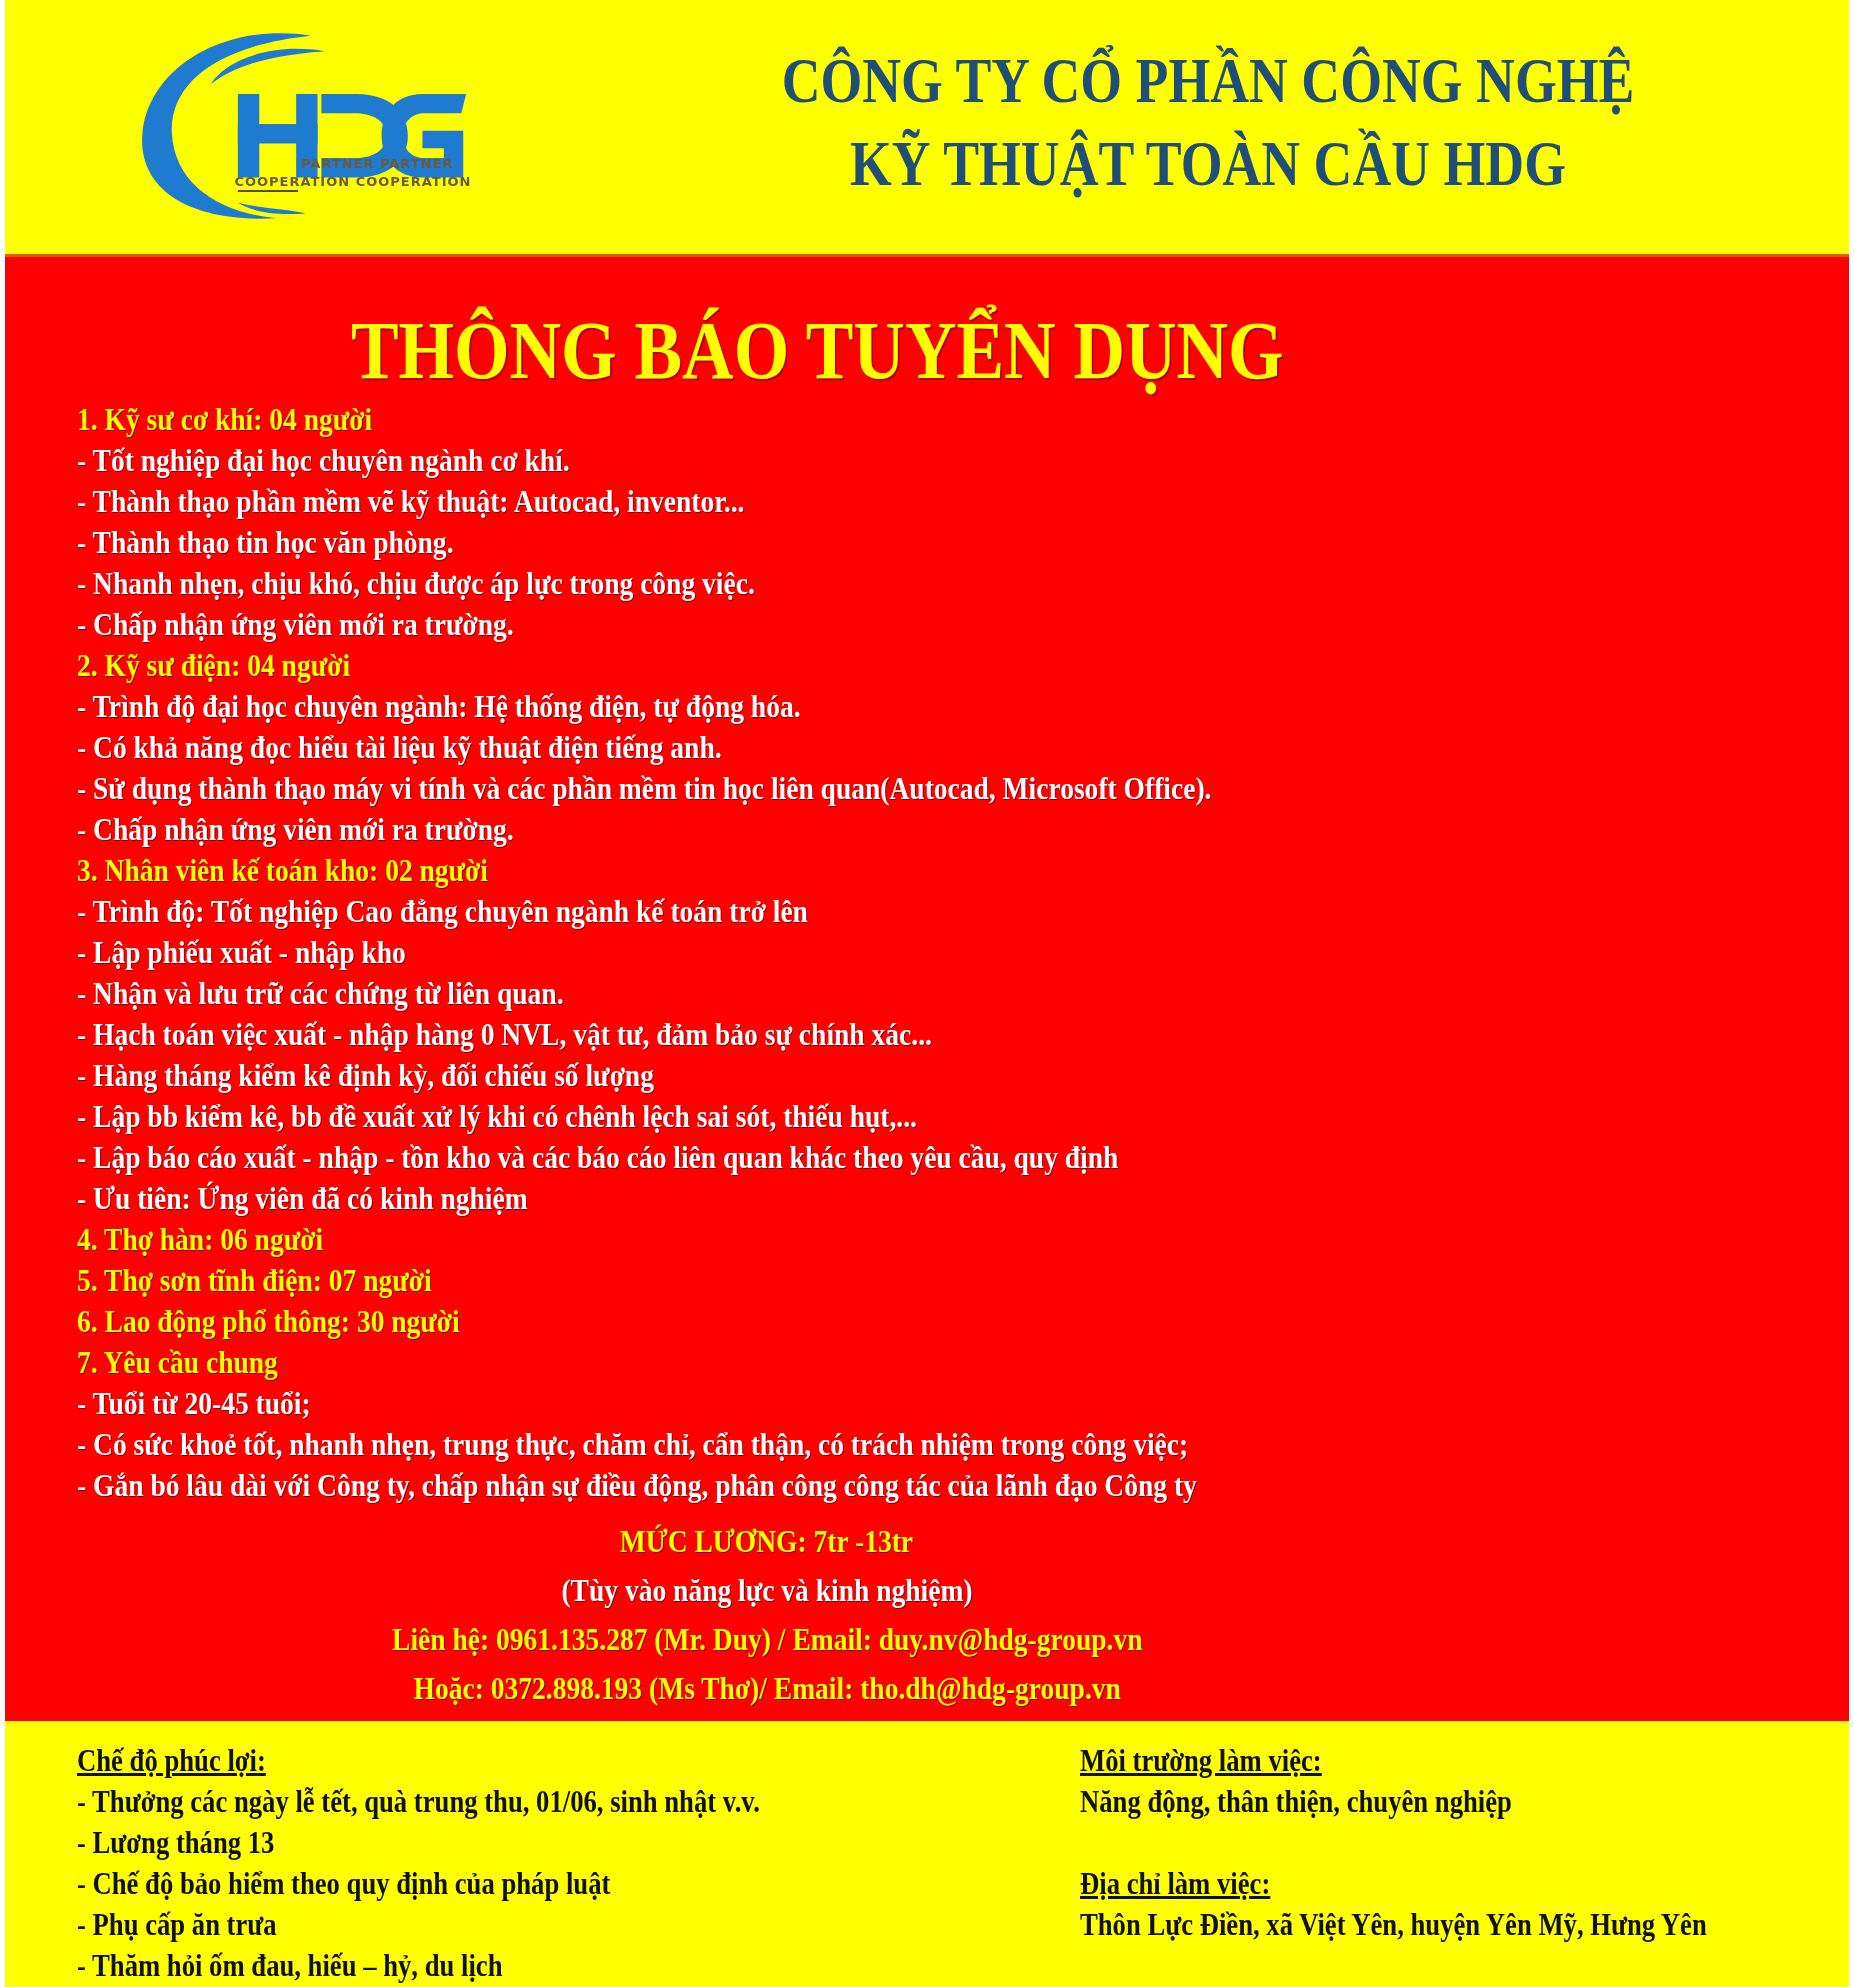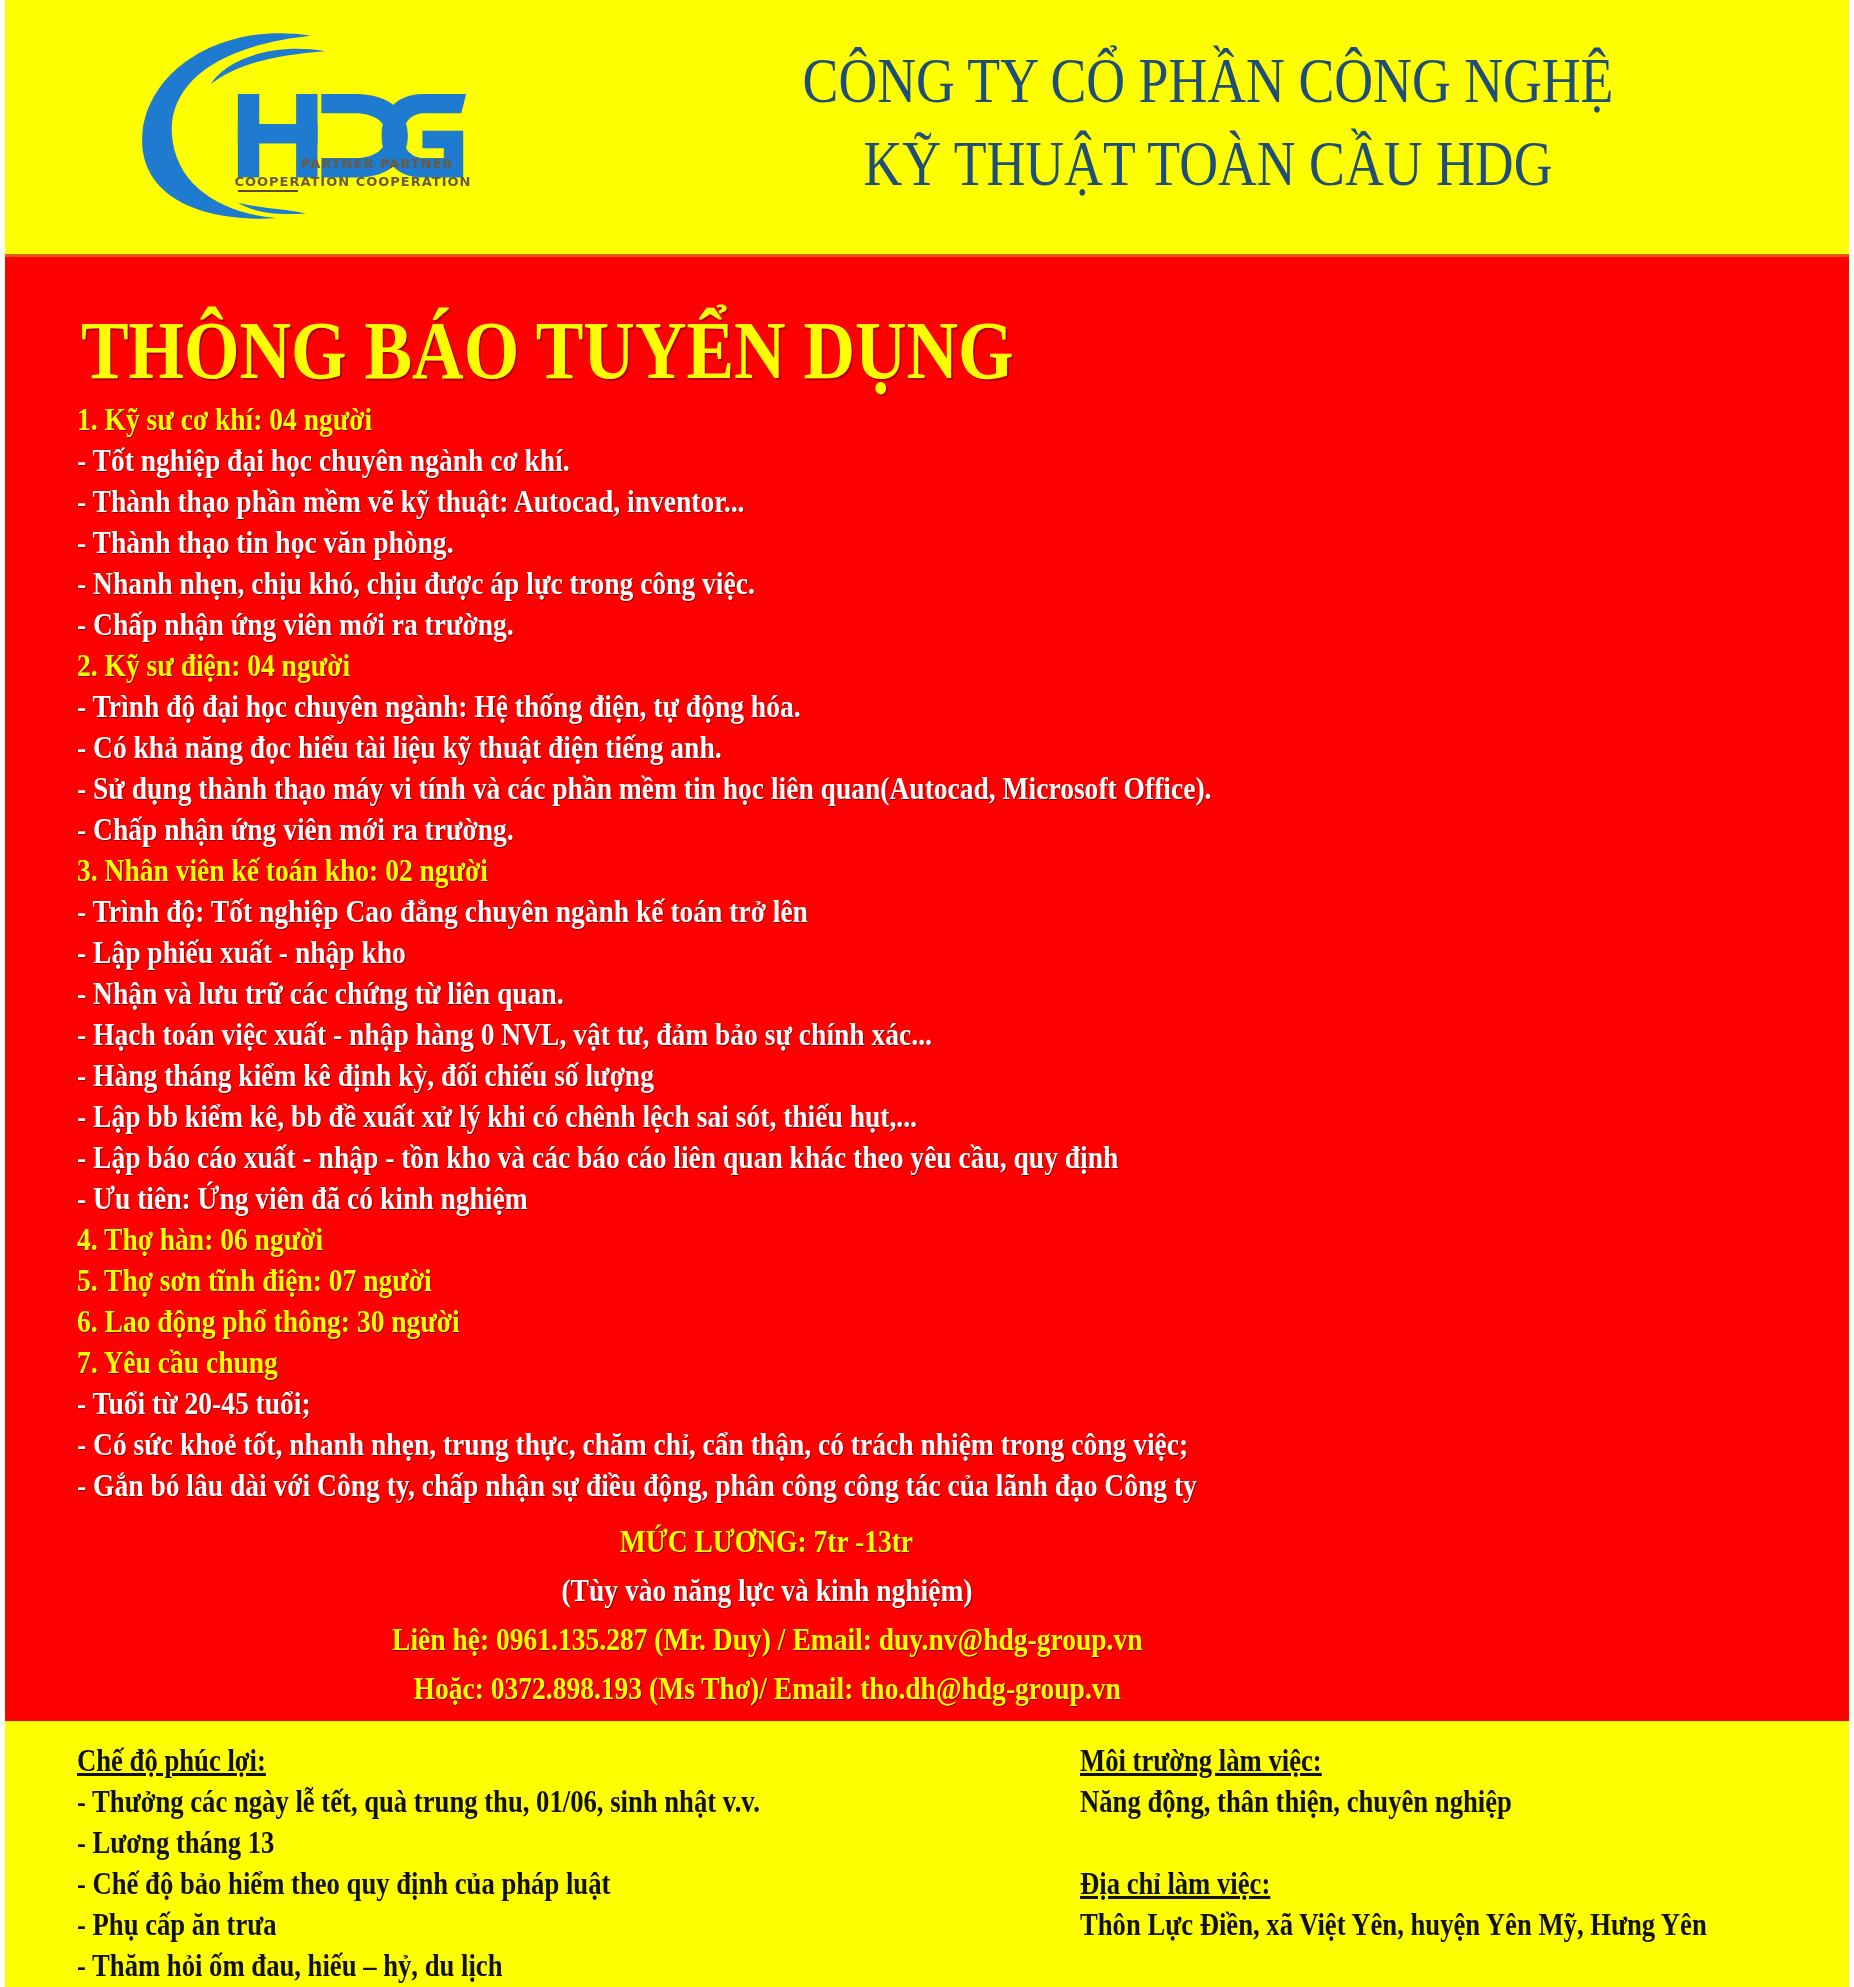--- a/index.html
+++ b/index.html
@@ -11,34 +11,34 @@
   .page {
     position: absolute; left: 4.9px; top: 0; width: 1844px; height: 1987px;
     background: #ffff00;
   }
   
   .header { position: absolute; left: 0; top: 0; width: 1844px; height: 254px; background: #ffff00; }
   .logo { position: absolute; left: 126px; top: 24px; width: 340px; height: 204px; }
   .logo svg { width: 100%; height: 100%; display: block; }
   .company {
     position: absolute; left: 621px; top: 39px; width: 1164px;
-    text-align: center; color: #1f4e79; font-weight: normal;
+    text-align: center; color: #1f4e79; font-weight: bold;
     font-size: 64px; line-height: 83px; letter-spacing: 0px;
   }
   .company .line { display: block; transform: scaleX(0.84); transform-origin: center; white-space: nowrap; }
 
   
   .redband {
     position: absolute; left: 0; top: 254px; width: 1844px; height: 1467px;
     background: #ff0000;
     border-top: 3.9px solid #e05a00;
     box-sizing: border-box;
   }
   .title {
-    position: absolute; left: 0; top: 45px; width: 1625px; text-align: left;
+    position: absolute; left: 0; top: 45px; width: 1625px; text-align: center;
     color: #ffff00; font-weight: bold; font-size: 83px; line-height: 97px;
     text-shadow: 1.9px 1.9px 0 #b00000;
   }
   .title span { display: inline-block; transform: scaleX(0.86); white-space: nowrap; }
 
   .list { position: absolute; left: 72px; top: 142px; width: 1727px; }
   .li {
     display: block; font-weight: bold; font-size: 32px; line-height: 41px;
     white-space: nowrap; transform: scaleX(0.86); transform-origin: left center;
     text-shadow: 1px 1px 0 #8a0000;

